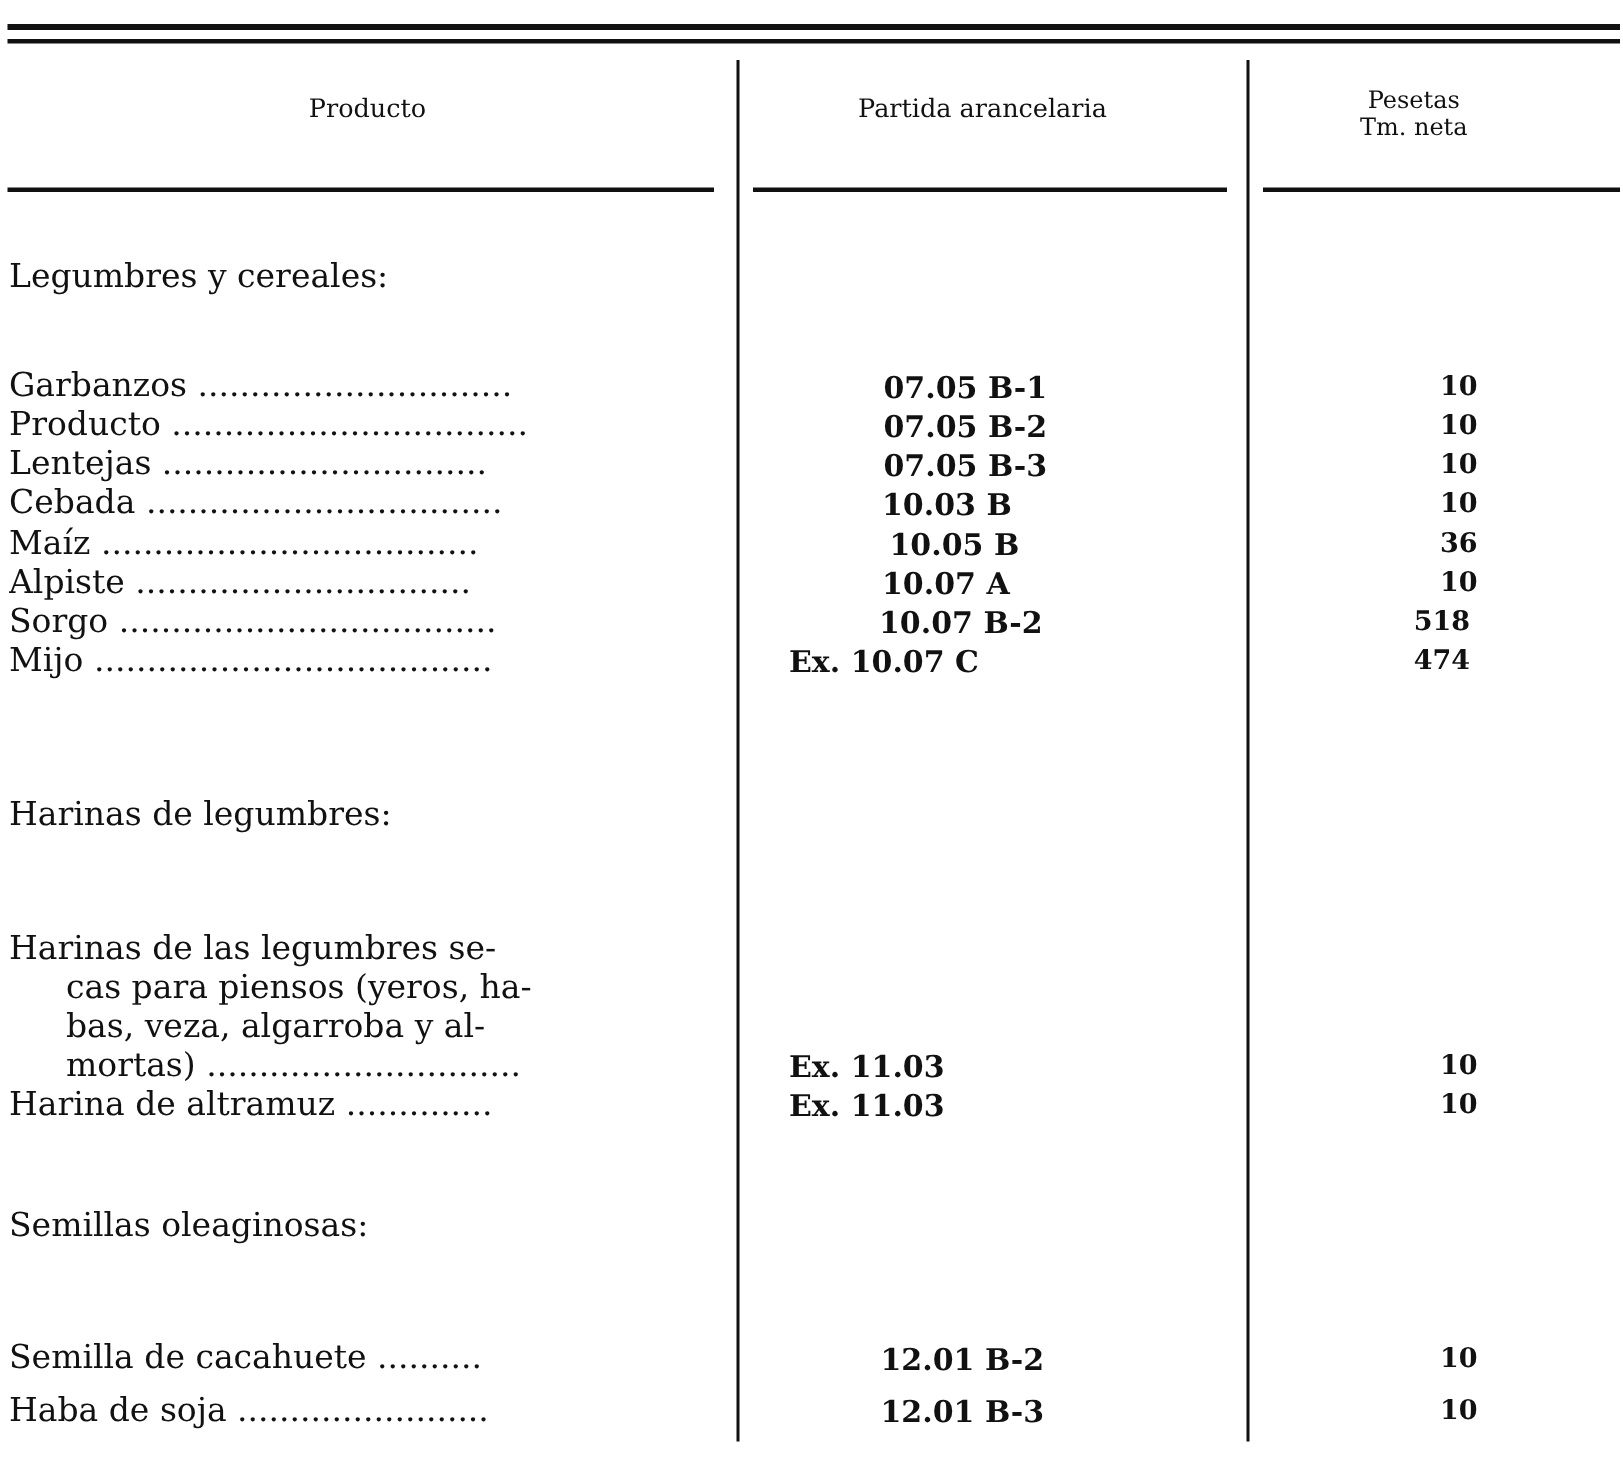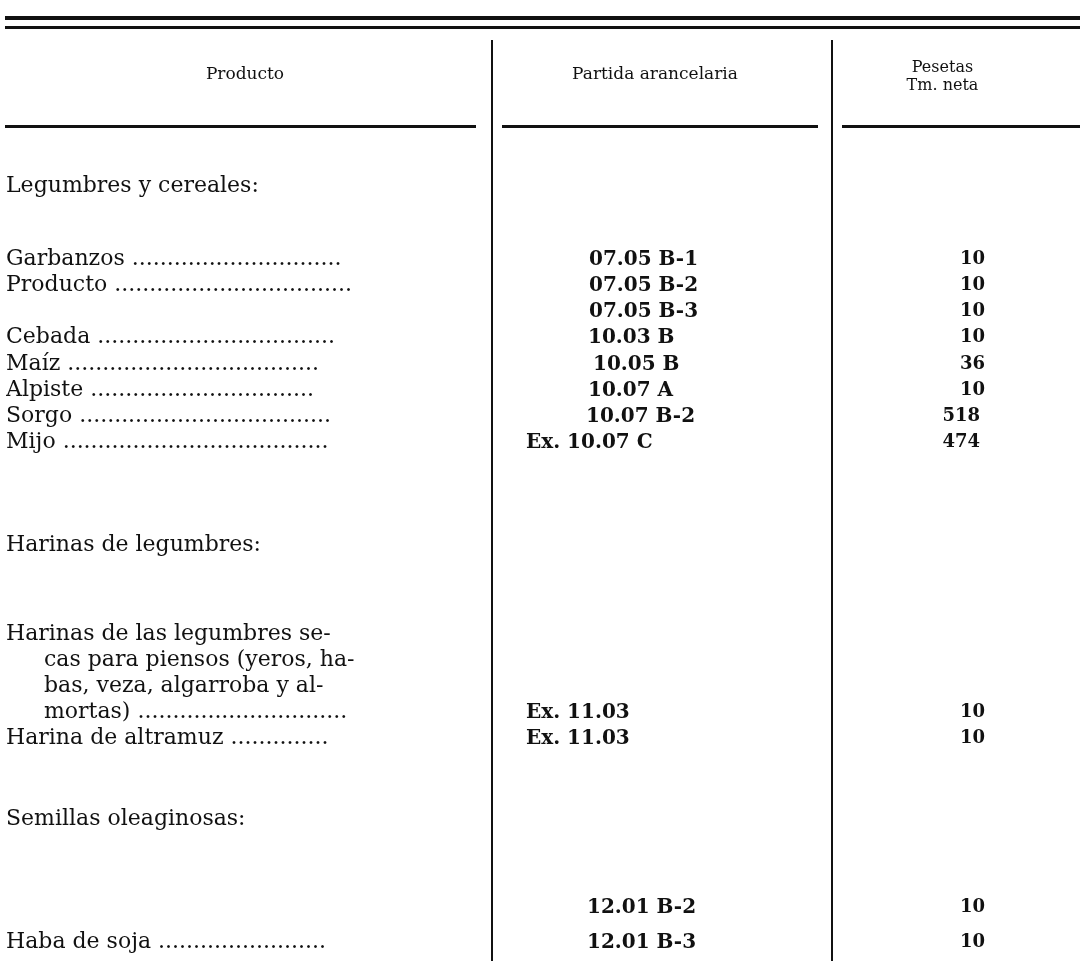--- a/index.html
+++ b/index.html
@@ -59,20 +59,21 @@
     <div class="pes">10</div>
   </div>
   <div class="row" style="top:271px;">
     <div class="prod"><span>Producto</span> <span class="dots">..................................</span></div>
     <div class="part">
         <span class="code" style="left:96px">07.05 B-2</span>
       </div>
     <div class="pes">10</div>
   </div>
   <div class="row" style="top:297px;">
+    <div class="prod"><span>Lentejas</span> <span class="dots">...............................</span></div>
     <div class="part">
         <span class="code" style="left:96px">07.05 B-3</span>
       </div>
     <div class="pes">10</div>
   </div>
   <div class="row" style="top:323px;">
     <div class="prod"><span>Cebada</span> <span class="dots">..................................</span></div>
     <div class="part">
         <span class="code" style="left:95px">10.03 B</span>
       </div>
@@ -123,20 +124,21 @@
     <div class="prod"><span>Harina de altramuz</span> <span class="dots">..............</span></div>
     <div class="part">
         <span class="code" style="left:33px">Ex. 11.03</span>
       </div>
     <div class="pes">10</div>
   </div>
 
   <div class="section" style="top:805px;">Semillas oleaginosas:</div>
 
   <div class="row" style="top:893px;">
+    <div class="prod"><span>Semilla de cacahuete</span> <span class="dots">..........</span></div>
     <div class="part">
         <span class="code" style="left:94px">12.01 B-2</span>
       </div>
     <div class="pes">10</div>
   </div>
   <div class="row" style="top:928px;">
     <div class="prod"><span>Haba de soja</span> <span class="dots">........................</span></div>
     <div class="part">
         <span class="code" style="left:94px">12.01 B-3</span>
       </div>

